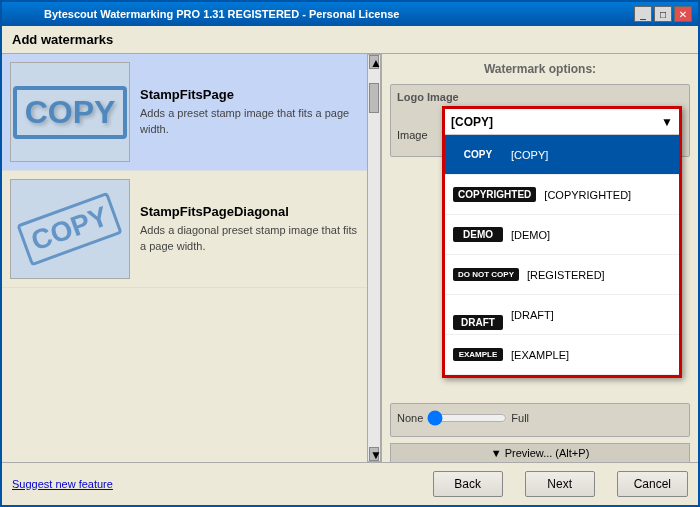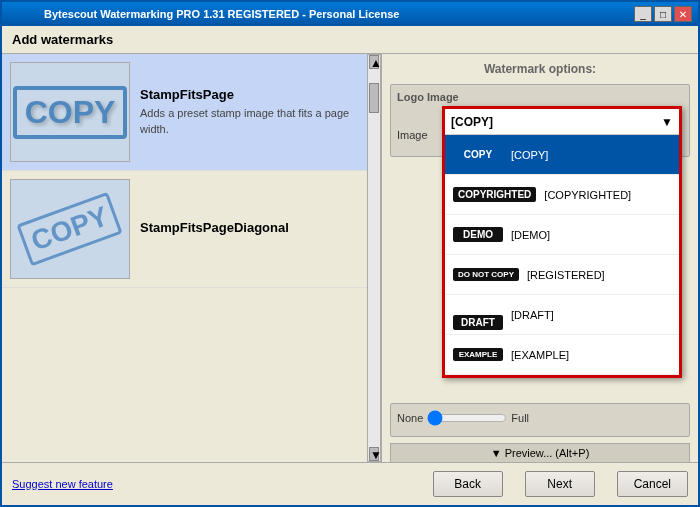--- a/index.html
+++ b/index.html
@@ -414,20 +414,21 @@
               <p>Adds a preset stamp image that fits a page width.</p>
             </div>
           </div>
 
           <div class="stamp-item">
             <div class="stamp-thumb">
               <div class="stamp-copy-diag">COPY</div>
             </div>
             <div class="stamp-info">
               <h3>StampFitsPageDiagonal</h3>
+              <p>Adds a diagonal preset stamp image that fits a page width.</p>
             </div>
           </div>
         </div>
         <div class="scrollbar-v">
           <div style="width:10px;height:14px;background:#bbb;border:1px solid #888;margin-top:0;">▲</div>
           <div class="scrollbar-thumb"></div>
           <div style="width:10px;height:14px;background:#bbb;border:1px solid #888;margin-top:auto;">▼</div>
         </div>
       </div>
     </div>

